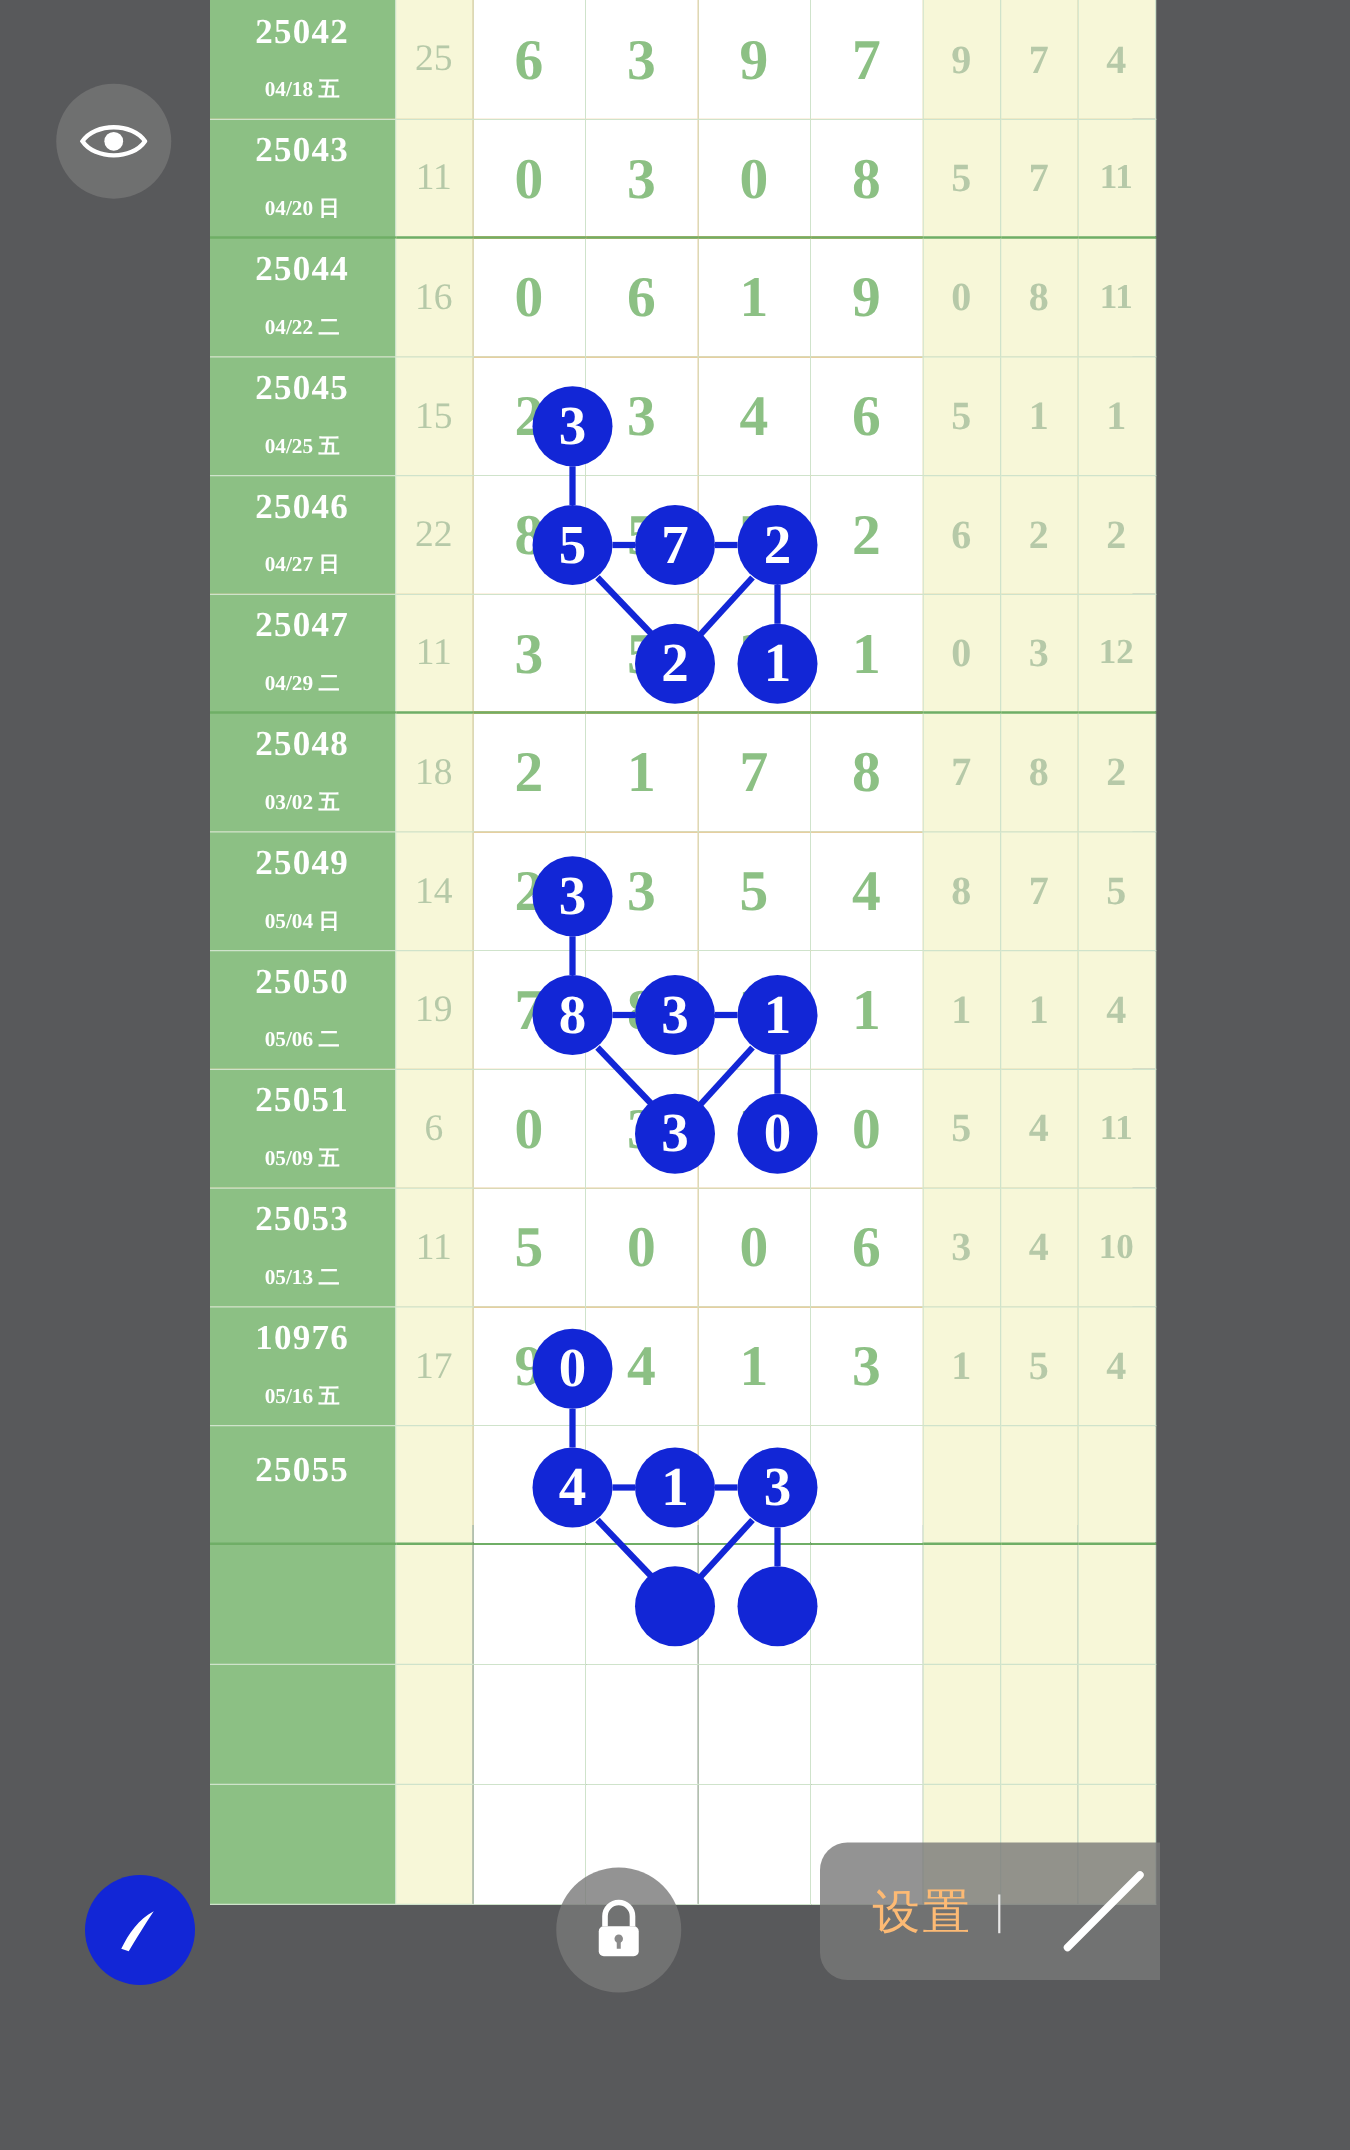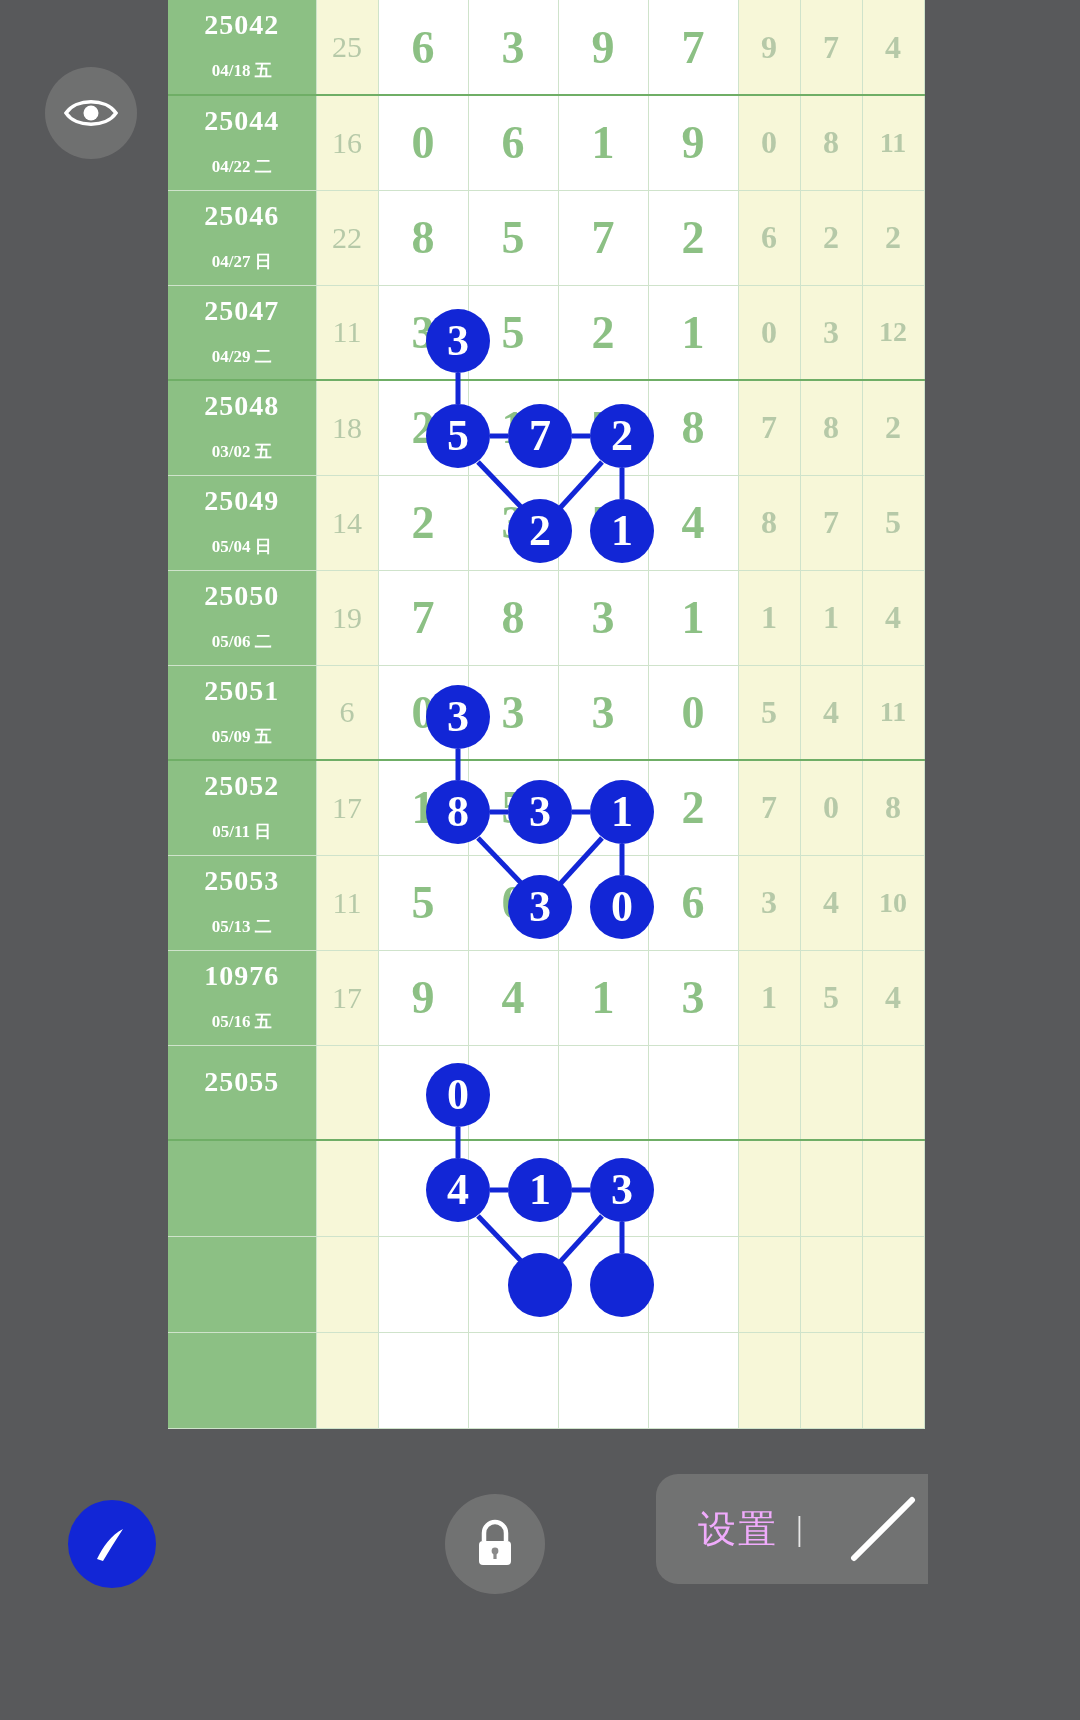--- a/index.html
+++ b/index.html
@@ -45,21 +45,21 @@
 
   
   .fab{position:absolute;border-radius:50%;background:rgba(120,120,120,.72);
        display:flex;align-items:center;justify-content:center;}
   .eye-fab{left:45px;top:67px;width:92px;height:92px;}
   .lock-fab{left:445px;top:1494px;width:100px;height:100px;background:rgba(120,120,120,.8);}
   .pen-fab{left:68px;top:1500px;width:88px;height:88px;background:#1226d6;}
   .settings{position:absolute;left:656px;top:1474px;width:272px;height:110px;
             background:rgba(120,120,120,.8);border-radius:22px 0 0 22px;
             display:flex;align-items:center;}
-  .settings .label{color:#f0abfc;font-size:38px;font-family:"Liberation Sans", sans-serif;
+  .settings .label{color:#fdba74;font-size:38px;font-family:"Liberation Sans", sans-serif;
             margin-left:42px;letter-spacing:2px;}
   .settings .divider{color:#e8e8e8;font-size:34px;margin-left:18px;}
   .slash{position:absolute;left:838px;top:1484px;width:90px;height:90px;}
 </style>
 </head>
 <body>
 
 <div class="app">
 
   <div class="sheet">
@@ -83,33 +83,61 @@
             </td>
             <td class="sumcell">25</td>
             <td class="dcell">6</td>
             <td class="dcell">3</td>
             <td class="dcell">9</td>
             <td class="dcell">7</td>
             <td class="tcell">9</td>
             <td class="tcell">7</td>
             <td class="tcell">4</td>
           </tr>
+          <tr class="row">
+            <td class="issue">
+              <div class="no">25043</div>
+              <div class="dt">04/20 日</div>
+            </td>
+            <td class="sumcell">11</td>
+            <td class="dcell">0</td>
+            <td class="dcell">3</td>
+            <td class="dcell">0</td>
+            <td class="dcell">8</td>
+            <td class="tcell">5</td>
+            <td class="tcell">7</td>
+            <td class="tcell small">11</td>
+          </tr>
           <tr class="row grp">
             <td class="issue">
               <div class="no">25044</div>
               <div class="dt">04/22 二</div>
             </td>
             <td class="sumcell">16</td>
             <td class="dcell">0</td>
             <td class="dcell">6</td>
             <td class="dcell">1</td>
             <td class="dcell">9</td>
             <td class="tcell">0</td>
             <td class="tcell">8</td>
             <td class="tcell small">11</td>
+          </tr>
+          <tr class="row">
+            <td class="issue">
+              <div class="no">25045</div>
+              <div class="dt">04/25 五</div>
+            </td>
+            <td class="sumcell">15</td>
+            <td class="dcell">2</td>
+            <td class="dcell">3</td>
+            <td class="dcell">4</td>
+            <td class="dcell">6</td>
+            <td class="tcell">5</td>
+            <td class="tcell">1</td>
+            <td class="tcell">1</td>
           </tr>
           <tr class="row">
             <td class="issue">
               <div class="no">25046</div>
               <div class="dt">04/27 日</div>
             </td>
             <td class="sumcell">22</td>
             <td class="dcell">8</td>
             <td class="dcell">5</td>
             <td class="dcell">7</td>
@@ -180,34 +208,20 @@
               <div class="dt">05/09 五</div>
             </td>
             <td class="sumcell">6</td>
             <td class="dcell">0</td>
             <td class="dcell">3</td>
             <td class="dcell">3</td>
             <td class="dcell">0</td>
             <td class="tcell">5</td>
             <td class="tcell">4</td>
             <td class="tcell small">11</td>
-          </tr>
-          <tr class="row grp">
-            <td class="issue">
-              <div class="no">25052</div>
-              <div class="dt">05/11 日</div>
-            </td>
-            <td class="sumcell">17</td>
-            <td class="dcell">1</td>
-            <td class="dcell">5</td>
-            <td class="dcell">9</td>
-            <td class="dcell">2</td>
-            <td class="tcell">7</td>
-            <td class="tcell">0</td>
-            <td class="tcell">8</td>
           </tr>
           <tr class="row">
             <td class="issue">
               <div class="no">25053</div>
               <div class="dt">05/13 二</div>
             </td>
             <td class="sumcell">11</td>
             <td class="dcell">5</td>
             <td class="dcell">0</td>
             <td class="dcell">0</td>

